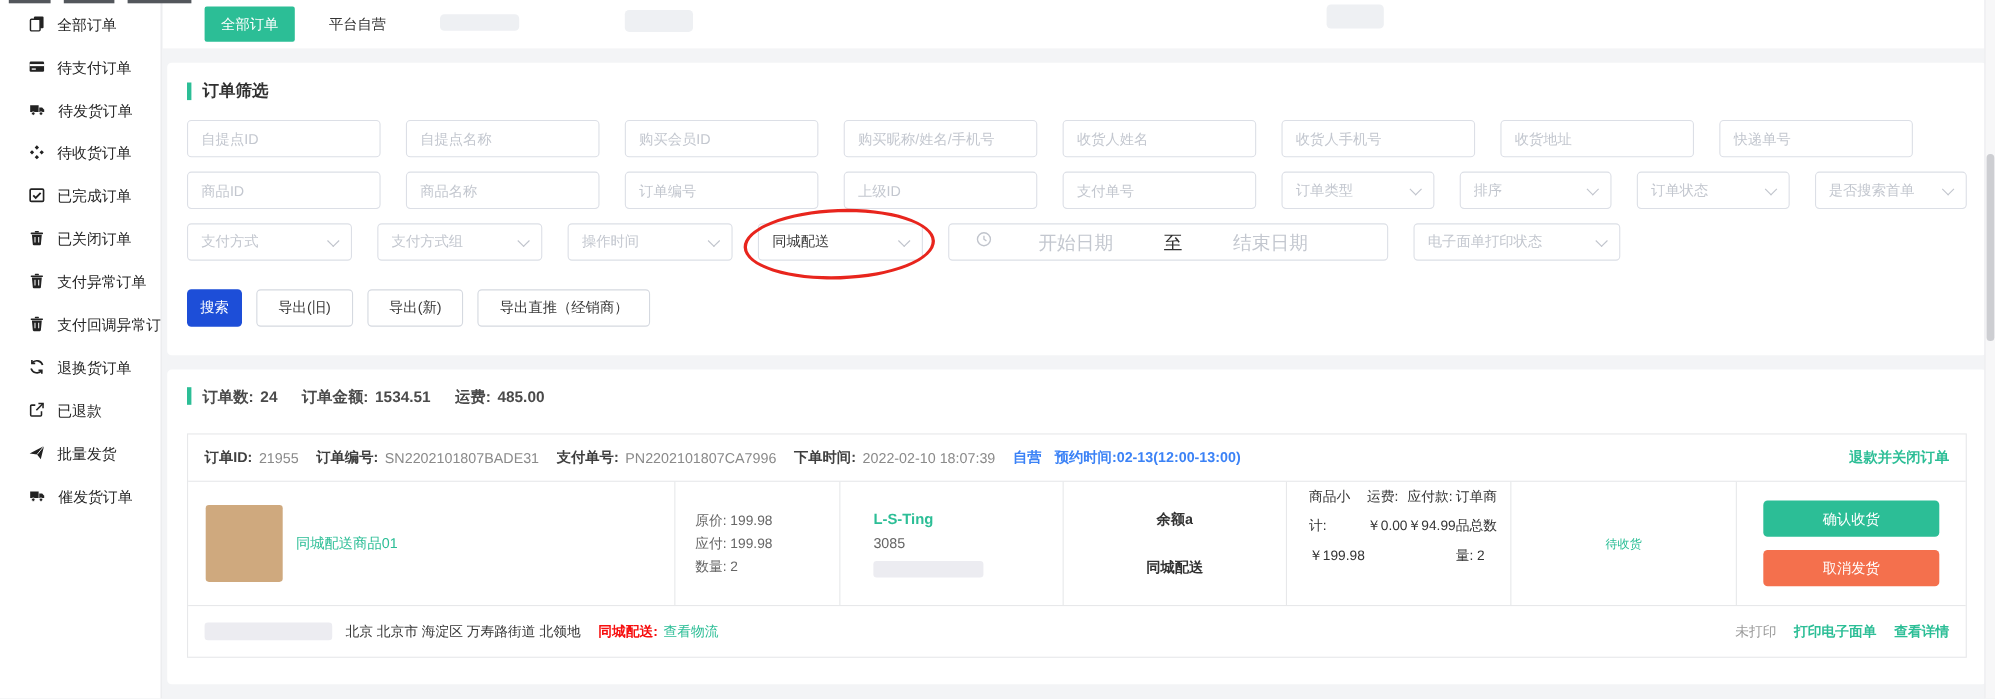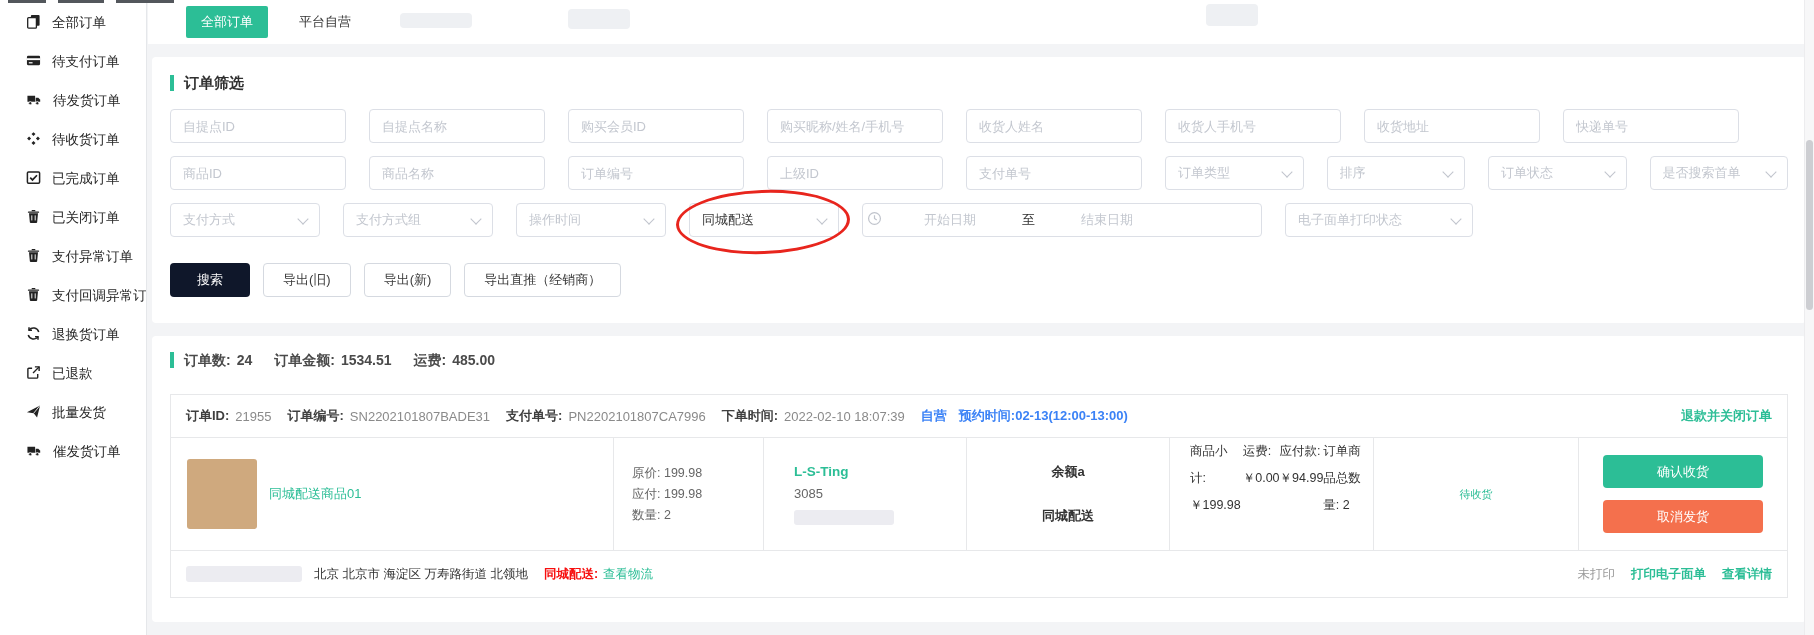--- a/index.html
+++ b/index.html
@@ -34,26 +34,26 @@
   .f-select { box-sizing:border-box; height:34px; width:150px; border:1px solid #dcdfe6; border-radius:4px;
     display:flex; align-items:center; padding:0 10px 0 12px; font-size:13px; color:#c3c7cf; background:#fff; cursor:pointer; }
   .f-select .lbl { flex:1; white-space:nowrap; overflow:hidden; }
   .f-select.val { color:#3c3c3c; }
   .chev { width:7px; height:7px; border-right:1.5px solid #c0c4cc; border-bottom:1.5px solid #c0c4cc;
     transform:rotate(45deg); margin:-3px 2px 0 6px; flex:0 0 auto; }
   .sel-wrap { position:relative; display:inline-block; }
   .ring { position:absolute; left:-13px; top:-13px; width:168px; height:58px; border:3.5px solid #e8251d;
     border-radius:50%; transform:rotate(-2deg); pointer-events:none; z-index:5; }
   .daterange { box-sizing:border-box; height:34px; width:400px; border:1px solid #dcdfe6; border-radius:4px;
-    display:flex; align-items:center; font-size:13px; color:#c3c7cf; padding:0 4px; background:#fff; cursor:pointer; }
+    display:flex; align-items:center; font-size:17px; color:#c3c7cf; padding:0 24px; background:#fff; cursor:pointer; }
   .daterange .dr-start { margin-left:42px; }
   .daterange .dr-sep { color:#2f2f2f; margin:0 46px; }
   .wide196 { width:188px; }
   .btnrow { display:flex; gap:13px; margin-top:26px; }
-  .btn-primary { background:#0f172a; color:#fff; border:none; height:34px; padding:0 27px; border-radius:4px;
+  .btn-primary { background:#1d4ed8; color:#fff; border:none; height:34px; padding:0 12px; border-radius:4px;
     font-size:13px; cursor:pointer; font-family:inherit; }
   .btn-plain { background:#fff; color:#3a3a3a; border:1px solid #d5d9e0; height:34px; padding:0 19px;
     border-radius:4px; font-size:13px; cursor:pointer; font-family:inherit; }
   
   .list-panel { padding:16px 18px 20px 18px; min-height:250px; }
   .summary { font-size:14px; font-weight:bold; color:#4a4a4a; border-left:4px solid #2cbe96;
     padding-left:10px; line-height:16px; display:flex; gap:8px; }
   .summary .grp { margin-right:14px; }
   .summary .v { margin-left:6px; }
   .card { border:1px solid #e7e8ea; margin-top:26px; background:#fff; }

